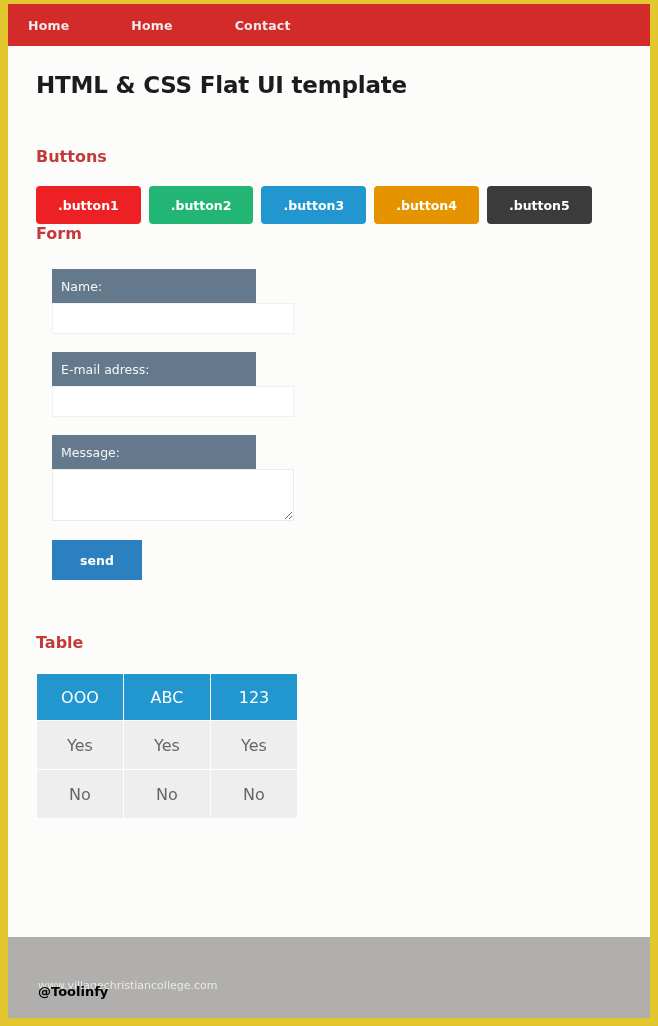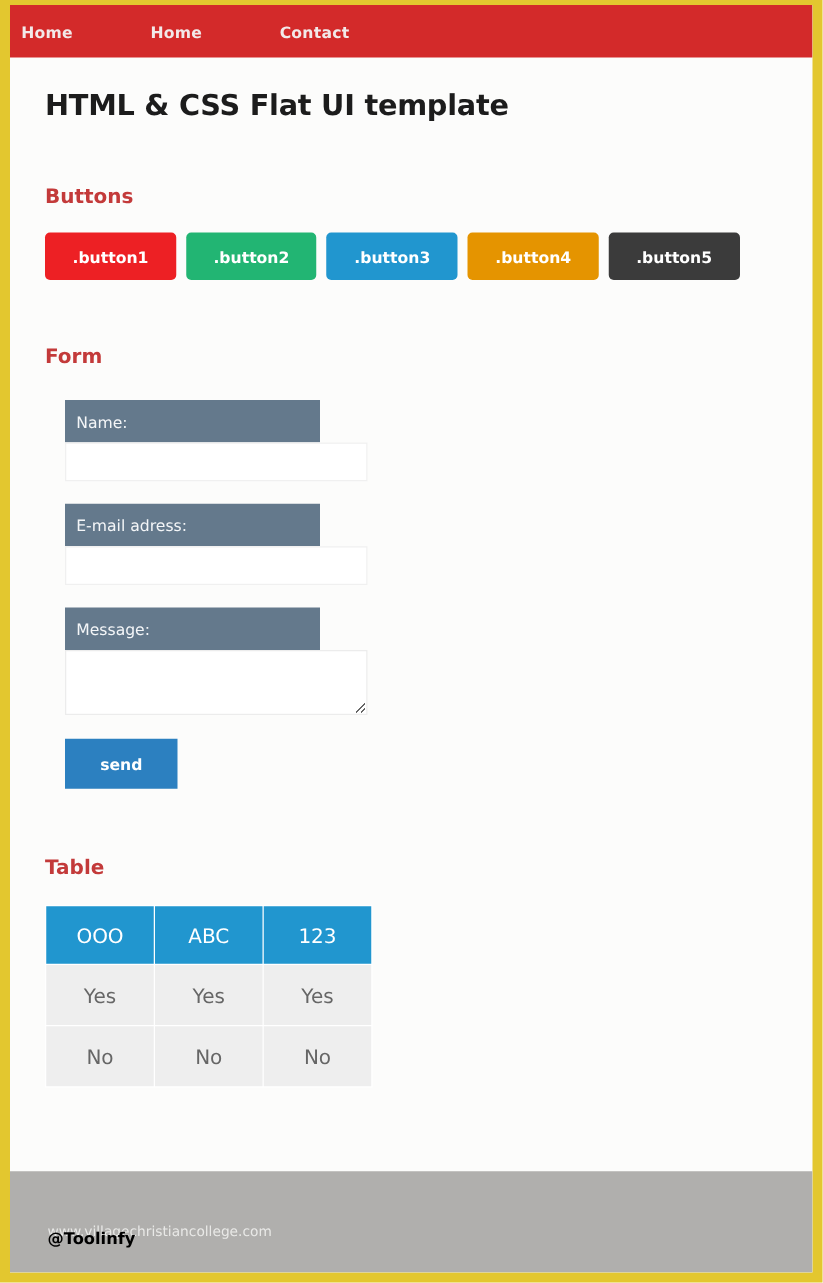--- a/index.html
+++ b/index.html
@@ -22,21 +22,21 @@
     background: #fcfcfb;
     overflow: hidden;
   }
 
   
   .navbar {
     height: 42px;
     background: #d32a2a;
     display: flex;
     align-items: center;
-    padding-left: 9px;
+    padding-left: 20px;
     box-sizing: border-box;
   }
   .nav-item {
     color: #f2e9e9;
     font-size: 12.5px;
     font-weight: bold;
     letter-spacing: 0.2px;
     margin-right: 62px;
     cursor: pointer;
     white-space: nowrap;
@@ -53,21 +53,21 @@
     margin: 26px 0 0 0;
     letter-spacing: -0.2px;
   }
   .section-head {
     font-size: 16px;
     font-weight: bold;
     color: #c33a3a;
     margin: 0;
   }
   .sec-buttons { margin-top: 49px; }
-  .sec-form    { margin-top: 51px; }
+  .sec-form    { }
   .sec-table   { margin-top: 53px; }
 
   
   .button-row {
     display: flex;
     margin-top: 20px;
   }
   .flat-btn {
     border: none;
     border-radius: 4px;

